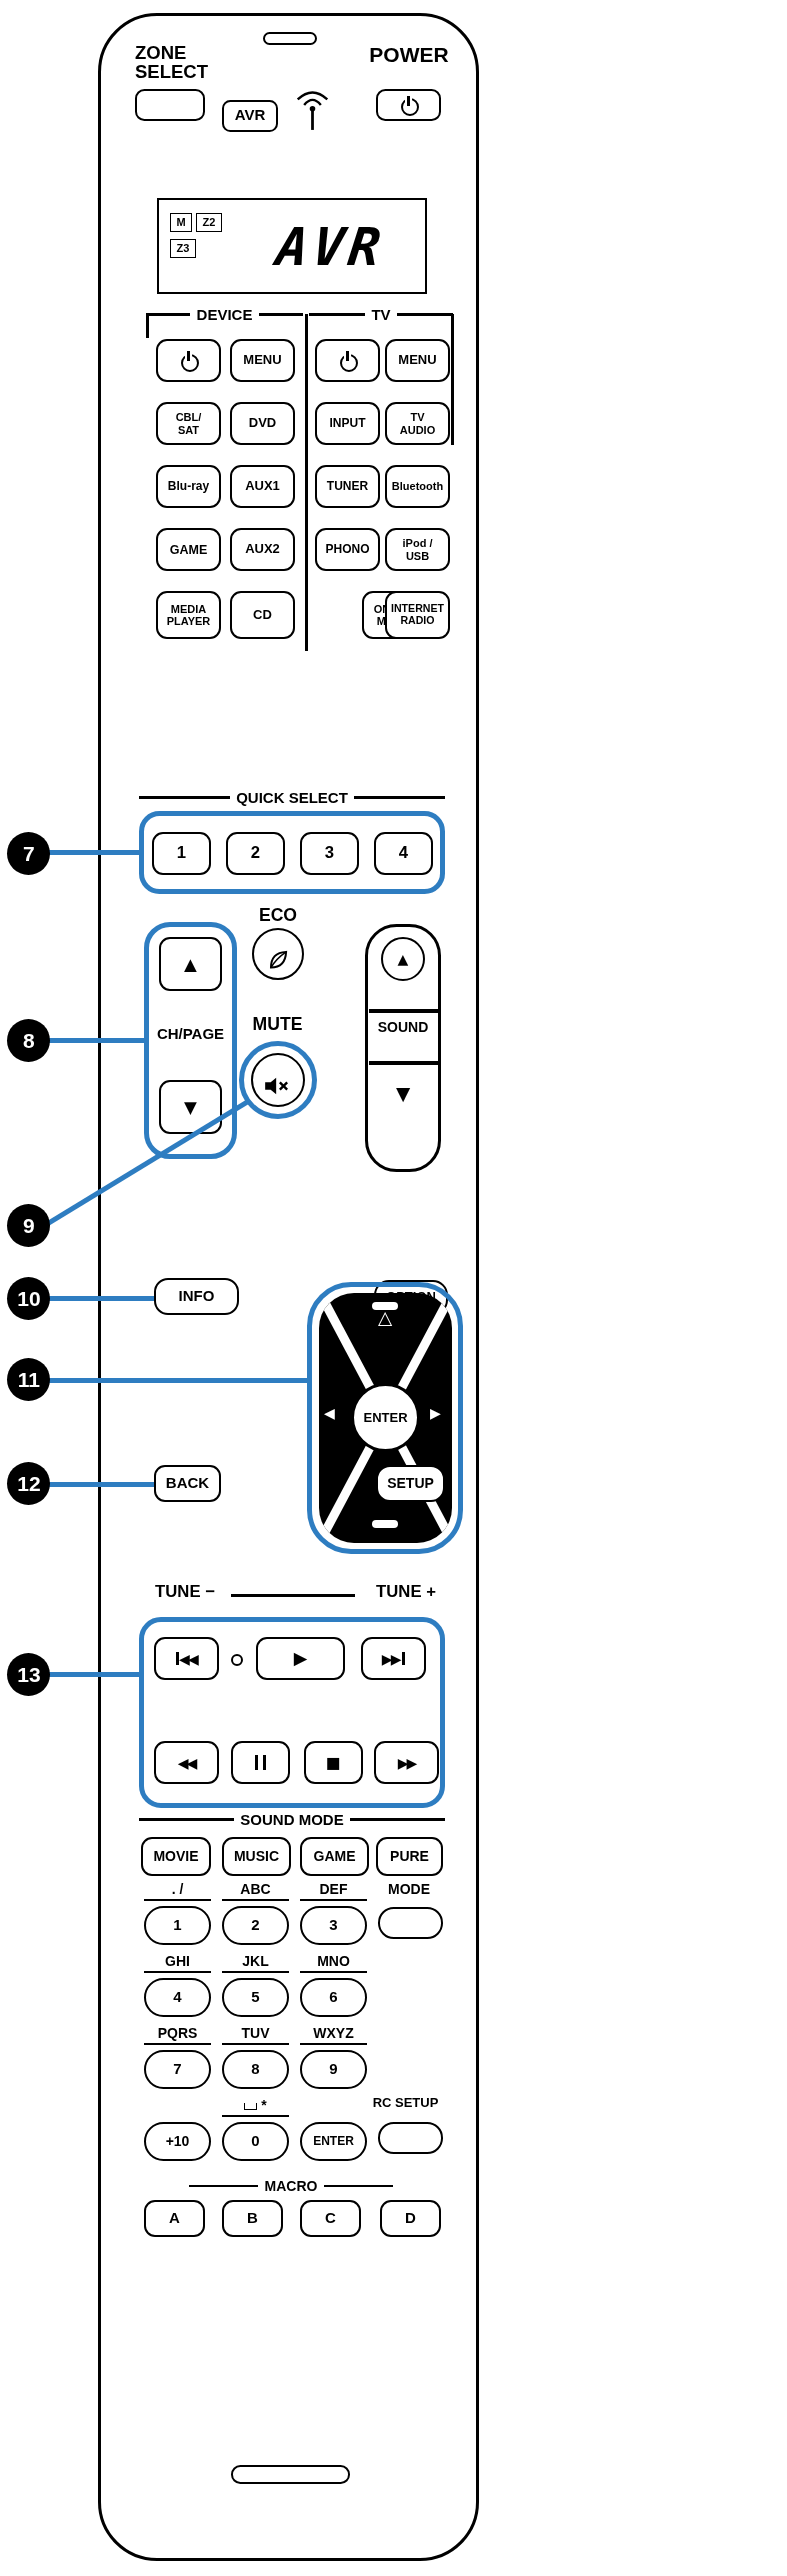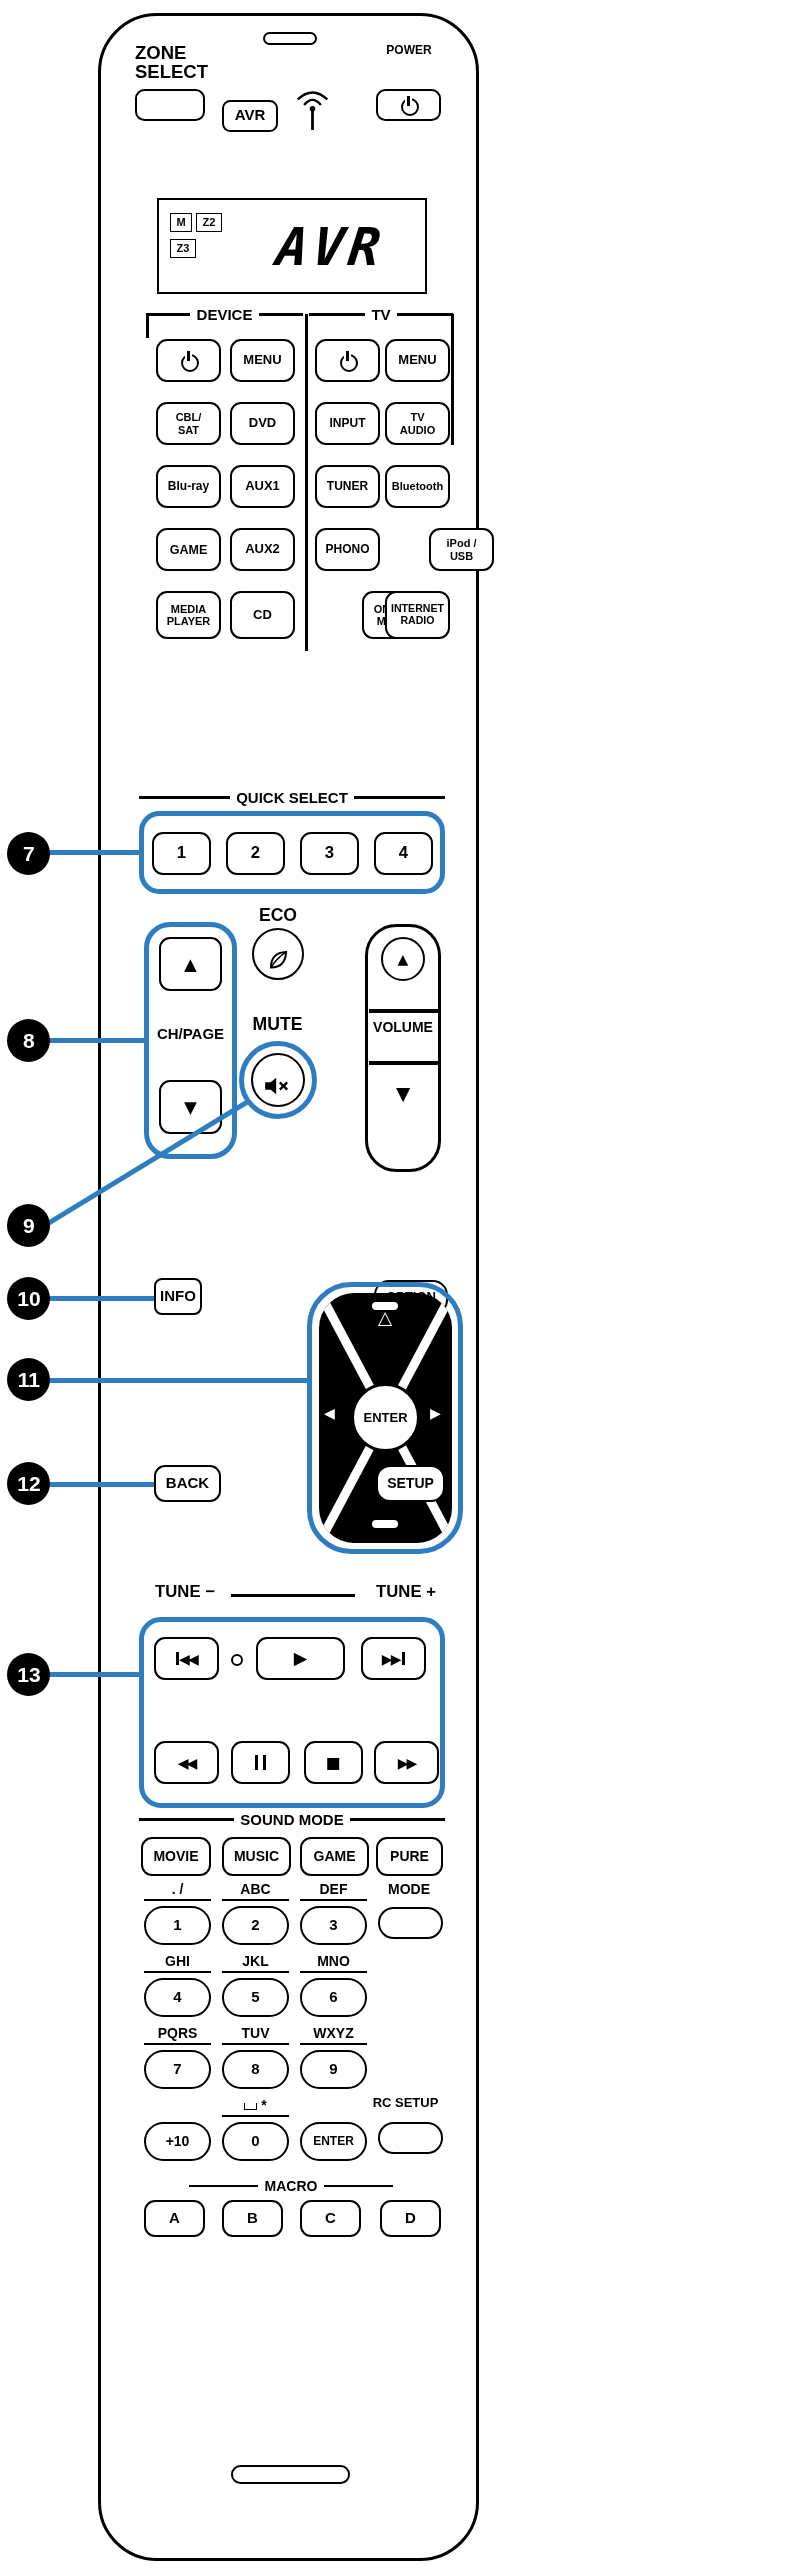--- a/index.html
+++ b/index.html
@@ -52,21 +52,21 @@
   <div class="btn" style="left:135px;top:89px;width:70px;height:31.5px;border-radius:9.3px;"></div>
   <div class="btn" style="left:222px;top:100px;width:56px;height:31.5px;border-radius:8.3px;font-size:15px;">AVR</div>
   <div class="abs" style="left:294px;top:89px;width:37px;height:43px;">
     <svg width="37" height="43" viewBox="0 0 40 46">
       <line x1="20" y1="44" x2="20" y2="22" stroke="#000" stroke-width="3"></line>
       <circle cx="20" cy="21" r="3" fill="#000"></circle>
       <path d="M11 17 Q20 6 29 17" fill="none" stroke="#000" stroke-width="2.6"></path>
       <path d="M4 11 Q20 -4 36 11" fill="none" stroke="#000" stroke-width="2.6"></path>
     </svg>
   </div>
-  <div class="lbl" style="left:369px;top:44px;width:80px;font-size:12px;">POWER</div>
+  <div class="lbl" style="left:369px;top:44px;width:80px;font-size:21px;">POWER</div>
   <div class="btn" style="left:376px;top:89px;width:65px;height:31.5px;border-radius:9.3px;">
     <span class="pwr"><span class="ring"></span><span class="notch"></span><span class="bar"></span></span>
   </div>
 
   <div class="abs" style="left:157px;top:198px;width:270px;height:96px;border:2.8px solid #000;"></div>
   <div class="dbox" style="left:170px;top:213px;width:22px;height:18.5px;">M</div>
   <div class="dbox" style="left:196px;top:213px;width:26px;height:18.5px;">Z2</div>
   <div class="dbox" style="left:170px;top:239px;width:26px;height:18.5px;">Z3</div>
   <div class="abs" style="left:246px;top:206px;width:170px;height:81px;display:flex;align-items:center;justify-content:center;">
     <span class="seg" style="font-size:52px;">AVR</span>
@@ -101,21 +101,21 @@
 AUDIO</div>
 
   <div class="btn" style="left:156px;top:465px;width:65px;height:43px;font-size:12px;">Blu-ray</div>
   <div class="btn" style="left:230px;top:465px;width:65px;height:43px;">AUX1</div>
   <div class="btn" style="left:315px;top:465px;width:65px;height:43px;font-size:12px;">TUNER</div>
   <div class="btn" style="left:385px;top:465px;width:65px;height:43px;font-size:11px;">Bluetooth</div>
 
   <div class="btn" style="left:156px;top:528px;width:65px;height:43px;font-size:12.5px;">GAME</div>
   <div class="btn" style="left:230px;top:528px;width:65px;height:43px;">AUX2</div>
   <div class="btn" style="left:315px;top:528px;width:65px;height:43px;font-size:12px;">PHONO</div>
-  <div class="btn" style="left:385px;top:528px;width:65px;height:43px;font-size:11px;margin-left:44px;">iPod /
+  <div class="btn" style="left:385px;top:528px;width:65px;height:43px;font-size:11px;">iPod /
 USB</div>
 
   <div class="btn" style="left:156px;top:591px;width:65px;height:48px;font-size:11px;">MEDIA
 PLAYER</div>
   <div class="btn" style="left:230px;top:591px;width:65px;height:48px;">CD</div>
   <div class="btn" style="left:315px;top:591px;width:65px;height:48px;font-size:11px;margin-left:47px;">ONLINE
 MUSIC</div>
   <div class="btn" style="left:385px;top:591px;width:65px;height:48px;font-size:10.6px;">INTERNET
 RADIO</div>
 
@@ -144,38 +144,38 @@
   <div class="btn" style="left:159px;top:937px;width:63px;height:54px;border-radius:11px;">
     <span class="tri" style="font-size:16.7px;">▲</span></div>
   <div class="lbl" style="left:144px;top:1026px;width:93px;font-size:15px;">CH/PAGE</div>
   <div class="btn" style="left:159px;top:1080px;width:63px;height:54px;border-radius:11px;">
     <span class="tri" style="font-size:16.7px;">▼</span></div>
 
   <div class="abs" style="left:365px;top:924px;width:76px;height:248px;border:3.7px solid #000;border-radius:31.5px;background:#fff;"></div>
   <div class="btn" style="left:381px;top:937px;width:44px;height:44px;border-radius:50%;">
     <span class="tri" style="font-size:14px;">▲</span></div>
   <div class="hline" style="left:369px;top:1009px;width:69px;height:3.7px;"></div>
-  <div class="lbl" style="left:365px;top:1020px;width:76px;font-size:14px;">VOLUME</div>
+  <div class="lbl" style="left:365px;top:1020px;width:76px;font-size:14px;">SOUND</div>
   <div class="hline" style="left:369px;top:1061px;width:69px;height:3.7px;"></div>
   <div class="abs" style="left:365px;top:1085px;width:76px;text-align:center;">
     <span class="tri" style="font-size:18.5px;">▼</span></div>
 
   <div class="lbl" style="left:246px;top:1015px;width:63px;font-size:17.6px;">MUTE</div>
   <div class="hl" style="left:239px;top:1041px;width:78px;height:78px;border-radius:50%;"></div>
   <div class="btn" style="left:251px;top:1053px;width:54px;height:54px;border-radius:50%;">
     <span>
       <svg width="30" height="22" viewBox="0 0 32 24">
         <polygon points="2,8 8,8 14,3 14,21 8,16 2,16" fill="#000"></polygon>
         <line x1="18" y1="8" x2="26" y2="16" stroke="#000" stroke-width="2.6"></line>
         <line x1="26" y1="8" x2="18" y2="16" stroke="#000" stroke-width="2.6"></line>
       </svg>
     </span>
   </div>
 
-  <div class="btn" style="left:154px;top:1278px;width:48px;height:37px;border-radius:8px;font-size:15px;">INFO</div>
+  <div class="btn" style="left:154px;top:1278px;width:85px;height:37px;border-radius:14px;font-size:15px;">INFO</div>
   <div class="btn" style="left:374px;top:1280px;width:74px;height:35px;border-radius:15px;font-size:13px;">OPTION</div>
 
   <div class="hl" style="left:307px;top:1282px;width:156px;height:272px;border-radius:44px;"></div>
   <div class="padblk" style="left:319px;top:1293px;width:133px;height:250px;">
     <div class="pdiag" style="transform:rotate(62deg);"></div>
     <div class="pdiag" style="transform:rotate(-62deg);"></div>
   </div>
   <div class="abs" style="left:372px;top:1302px;width:26px;height:8.3px;background:#fff;border-radius:4.6px;"></div>
   <div class="abs" style="left:363px;top:1309px;width:44px;text-align:center;color:#fff;">
     <span class="tri" style="font-size:18.5px;">△</span></div>

